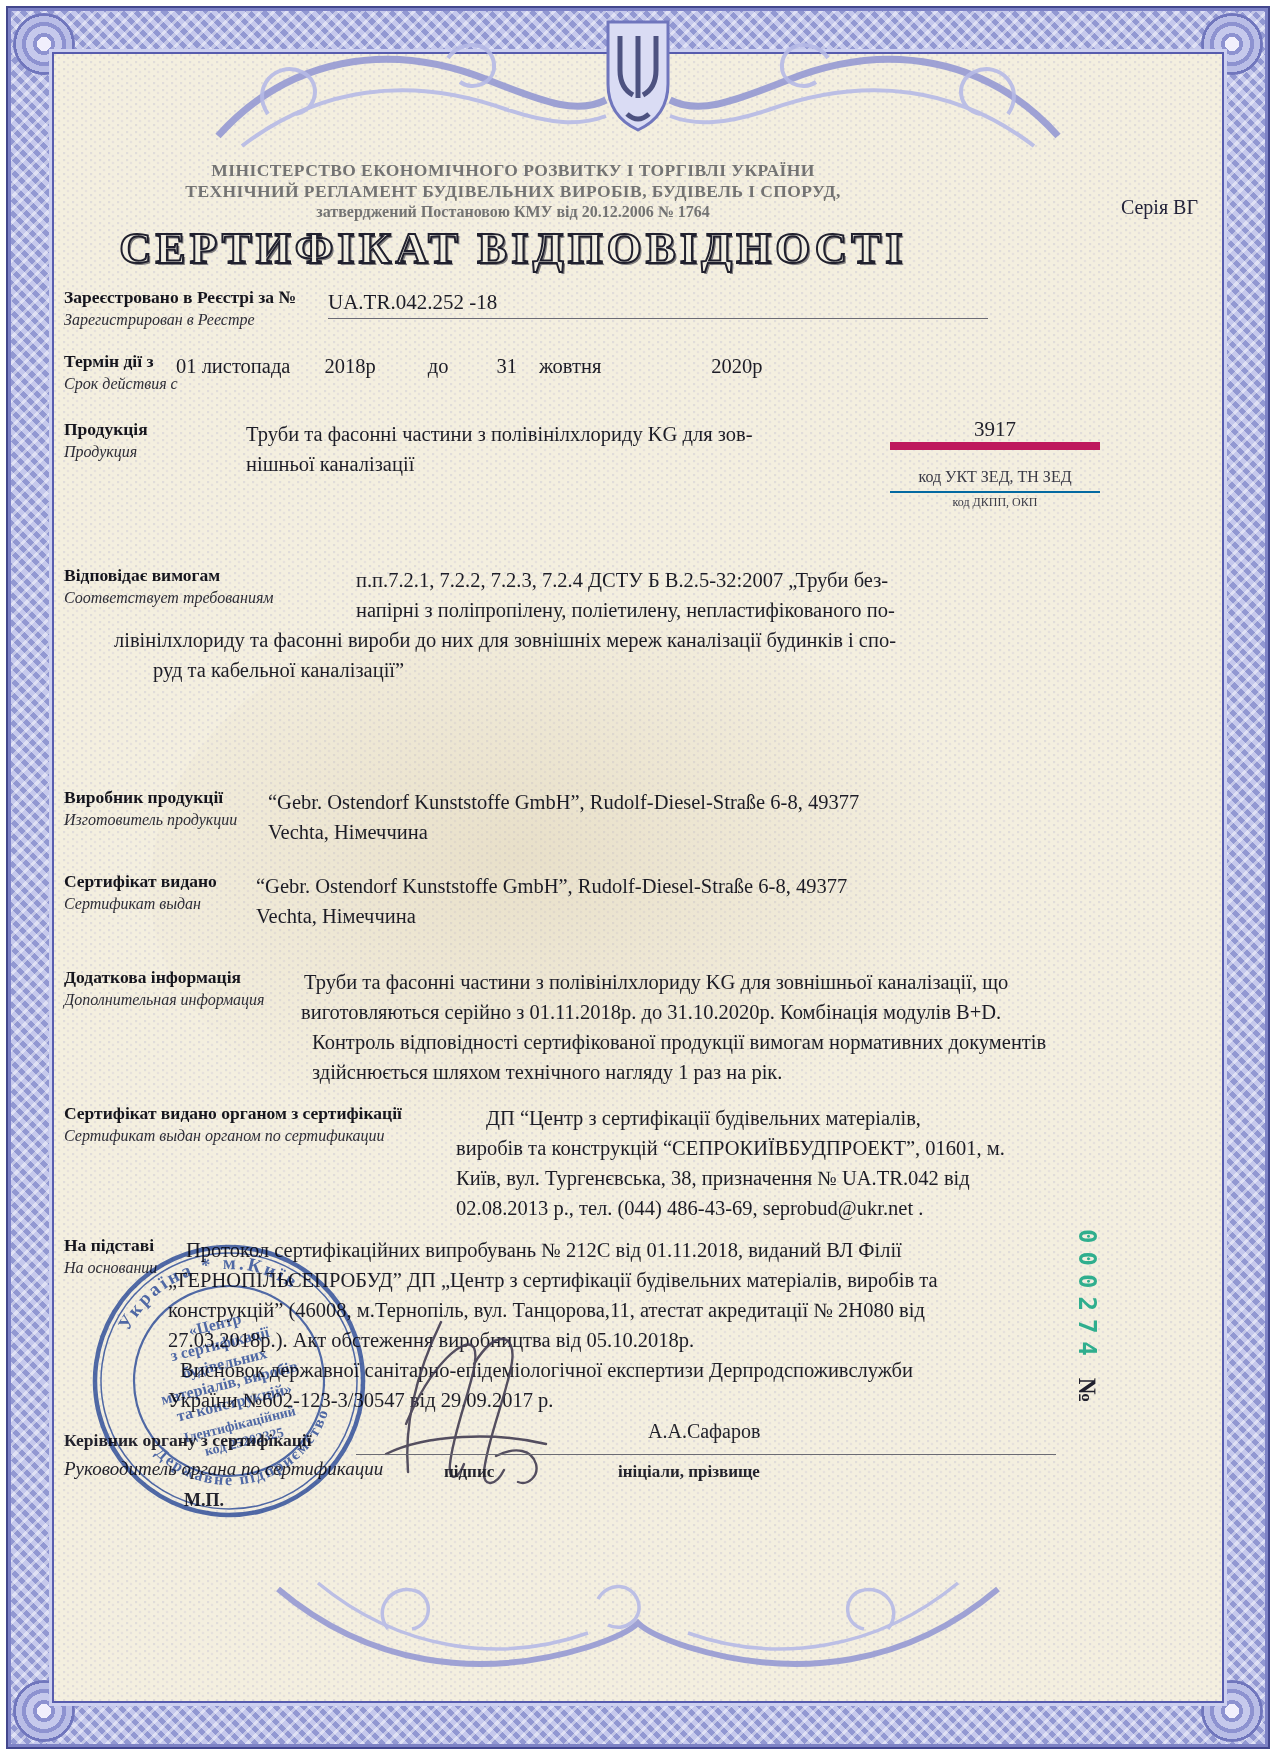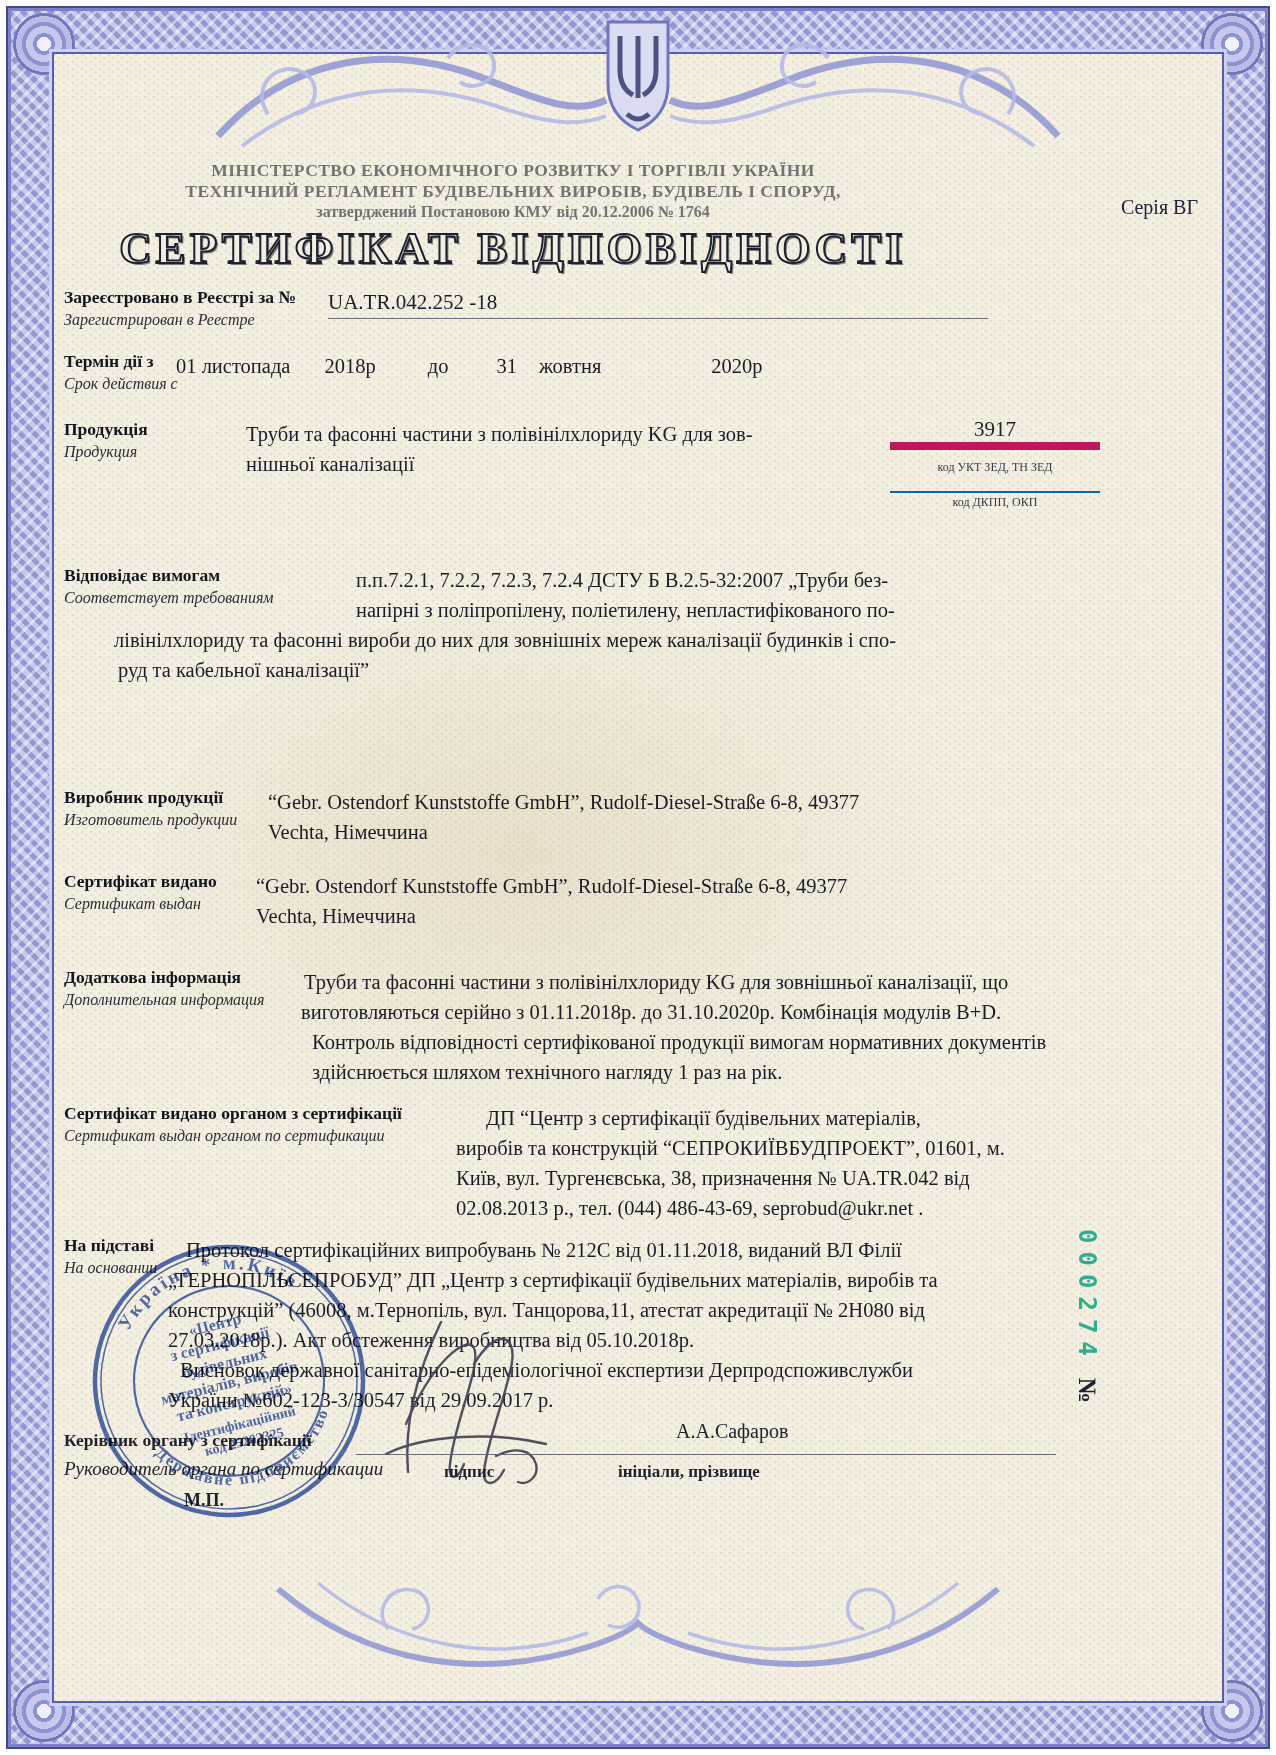--- a/index.html
+++ b/index.html
@@ -39,44 +39,44 @@
   .val{font-size:20.5px;line-height:30px;color:#1c1c26;}
   .sec-registered{margin-top:14px;min-height:58px;}
   .reg-value{margin-left:272px;display:inline-block;min-width:660px;border-bottom:1.5px solid #6b6b74;font-size:21px;padding-bottom:1px;font-family:Liberation Serif, serif;}
   .sec-validity{margin-top:6px;min-height:56px;}
   .validity-row{margin-left:120px;display:flex;gap:0;font-size:20.5px;}
   .validity-row span{display:inline-block;}
   .sec-product{margin-top:12px;min-height:96px;}
   .product-lines{margin-left:190px;width:620px;}
   .code-box{position:absolute;right:120px;top:-2px;width:210px;text-align:center;}
   .code-box .cv{font-size:21px;border-bottom:8px solid #be185d;padding-bottom:0px;}
-  .code-box .cl{font-size:12px;color:#3a3a46;margin-top:10px;}
+  .code-box .cl{font-size:16px;color:#3a3a46;margin-top:18px;}
   .code-box2{position:absolute;right:120px;top:72px;width:210px;text-align:center;border-top:2px solid #0369a1;}
   .code-box2 .cl{font-size:12px;color:#3a3a46;margin-top:2px;}
   .sec-req{margin-top:50px;min-height:128px;}
   .req-l0,.req-l1{margin-left:300px;}
   .req-l2{margin-left:58px;}
-  .req-l3{margin-left:62px;}
+  .req-l3{margin-left:97px;}
   .sec-producer{margin-top:94px;min-height:66px;}
   .producer-lines{margin-left:212px;}
   .sec-issued{margin-top:18px;min-height:66px;}
   .issued-lines{margin-left:200px;}
   .sec-additional{margin-top:30px;min-height:118px;}
   .add-l0{margin-left:248px;}.add-l1{margin-left:245px;}.add-l2{margin-left:256px;}.add-l3{margin-left:256px;}
   .sec-body-org{margin-top:16px;min-height:122px;}
   .org-l0{margin-left:430px;}.org-l1{margin-left:400px;}.org-l2{margin-left:400px;}.org-l3{margin-left:400px;}
   .sec-basis{margin-top:10px;min-height:182px;}
   .bas-l0{margin-left:130px;}.bas-l1,.bas-l2,.bas-l3,.bas-l5{margin-left:112px;}.bas-l4{margin-left:124px;}
   
   .signing{position:absolute;left:56px;right:56px;top:1392px;height:140px;}
   .sign-lbl-uk{position:absolute;left:8px;top:38px;font-weight:bold;font-size:17.5px;}
   .sign-lbl-ru{position:absolute;left:8px;top:66px;font-style:italic;font-size:19px;}
   .sign-line{position:absolute;left:300px;width:700px;top:62px;border-bottom:1.5px solid #6b6b74;}
   .sign-caption{position:absolute;left:388px;top:70px;font-weight:bold;font-size:17px;}
-  .sign-name{position:absolute;left:620px;top:28px;font-size:20px;}
+  .sign-name{position:absolute;left:592px;top:28px;font-size:20px;}
   .name-caption{position:absolute;left:562px;top:70px;font-weight:bold;font-size:17px;}
   .mp{position:absolute;left:128px;top:98px;font-weight:bold;font-size:18px;}
   .sig-svg{position:absolute;left:290px;top:-88px;}
   
   .stamp{position:absolute;left:84px;top:1236px;transform:rotate(-14deg);opacity:.82;mix-blend-mode:multiply;}
   .serial{position:absolute;left:972px;top:1300px;width:230px;height:32px;transform:rotate(90deg);
     display:flex;align-items:center;justify-content:center;}
   .serial .digits{font-family:"DejaVu Sans Mono","Liberation Mono",monospace;font-size:24px;letter-spacing:8px;color:#2fae8e;font-weight:bold;}
   .serial .pref{font-size:25px;color:#20202e;margin-left:14px;font-weight:bold;}
   .ornament-bottom{position:absolute;left:50%;transform:translateX(-50%);bottom:62px;}

